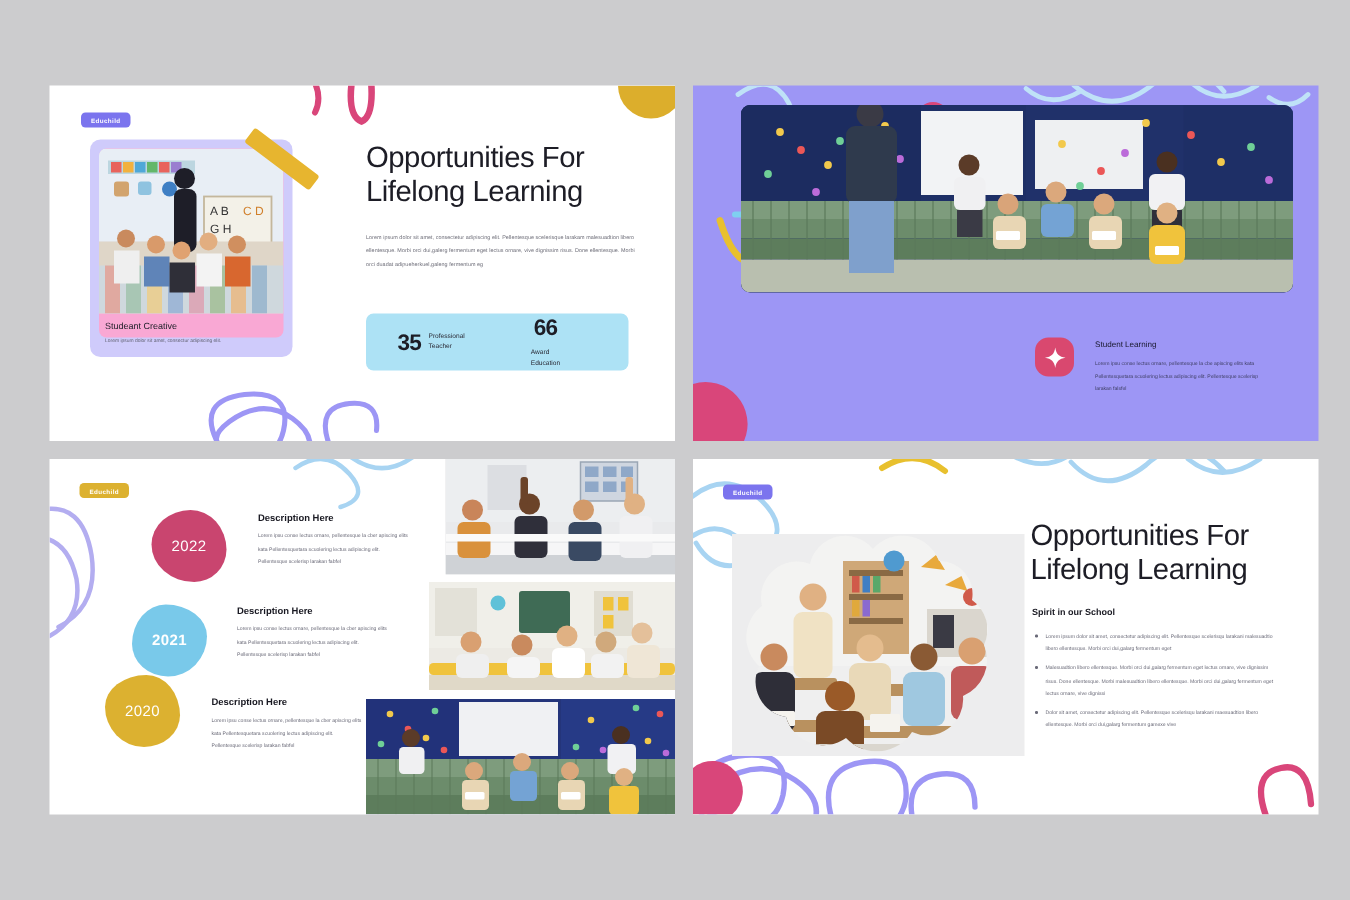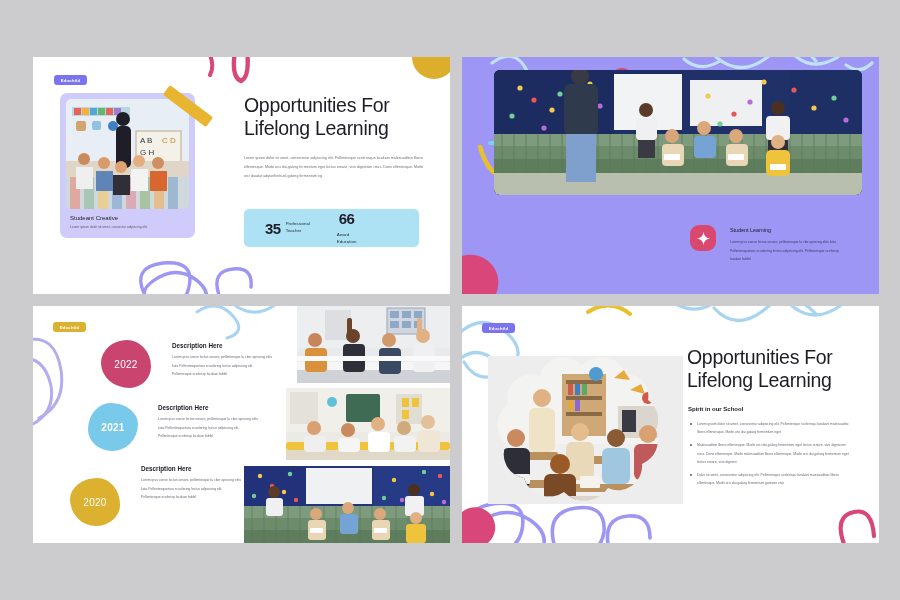--- a/index.html
+++ b/index.html
@@ -63,24 +63,24 @@
 
   
   .s1-card {
     position: absolute;
     left: 27px; top: 36px; width: 135px; height: 145px;
     background: #cfcbfb;
     border-radius: 7px;
   }
   .s1-photo {
     position: absolute;
-    left: 6px; top: 6px; width: 123px; height: 110px;
+    left: 6px; top: 6px; width: 123px; height: 126px;
     border-radius: 5px;
     overflow: hidden;
-    background: #f97316;
+    background: #f9a8d4;
   }
   .s1-cap-title {
     position: absolute; left: 10px; top: 122px;
     color: #22222c; font-size: 6px; font-weight: 400;
   }
   .s1-cap-sub {
     position: absolute; left: 10px; top: 132px; width: 115px;
     color: #5d5d6c; font-size: 3.3px;
   }
   .s1-yellow-bar {
@@ -90,21 +90,21 @@
     background: #e7b52f;
     border-radius: 2px;
     transform: rotate(37deg);
     transform-origin: left top;
   }
   .s1-stats {
     position: absolute;
     left: 211px; top: 152px; width: 175px; height: 38px;
     background: #ade2f5;
     border-radius: 5px;
-    display: flex; align-items: center;
+    display: flex; align-items: center; gap: 17px;
   }
   .stat { display: flex; align-items: center; gap: 5px; }
   .stat-num { font-size: 15px; font-weight: 700; color: #1d1d26; letter-spacing: -.5px; }
   .stat-lbl { font-size: 4.4px; line-height: 1.5; color: #2a2a35; }
 
   
   .s2-photo {
     position: absolute;
     left: 32px; top: 13px; width: 368px; height: 125px;
     border-radius: 6px;
@@ -395,21 +395,21 @@
       <div class="badge badge-gold" style="left:20px;top:16px;width:33px;height:10px;">Educhild</div>
 
       <div class="tl-blob blob-a" style="left:68px;top:34px;background:#c9456f;">2022</div>
       <div class="tl-head" style="left:139px;top:36px;">Description Here</div>
       <div class="tl-body" style="left:139px;top:47px;">Lorem ipsu conse lectus ornare, pellentesque la cber apiscing elits kata Pellentesquetara scuolering lectus adipiscing elit. Pellentesque scelerisp larakan fabfel</div>
 
       <div class="tl-blob blob-b" style="left:55px;top:97px;background:#79c9ea;">2021</div>
       <div class="tl-head" style="left:125px;top:98px;">Description Here</div>
       <div class="tl-body" style="left:125px;top:109px;">Lorem ipsu conse lectus ornare, pellentesque la cber apiscing elits kata Pellentesquetara scuolering lectus adipiscing elit. Pellentesque scelerisp larakan fabfel</div>
 
-      <div class="tl-blob blob-c" style="left:37px;top:172px;background:#dcb130;">2020</div>
+      <div class="tl-blob blob-c" style="left:37px;top:144px;background:#dcb130;">2020</div>
       <div class="tl-head" style="left:108px;top:159px;">Description Here</div>
       <div class="tl-body" style="left:108px;top:170px;">Lorem ipsu conse lectus ornare, pellentesque la cber apiscing elits kata Pellentesquetara scuolering lectus adipiscing elit. Pellentesque scelerisp larakan fabfel</div>
 
       <div class="s3-photo" style="left:264px;top:0px;width:153px;height:77px;">
         <svg class="ph" viewBox="0 0 153 77" preserveAspectRatio="xMidYMid slice">
           <rect width="153" height="77" fill="#e9eaec"></rect>
           <rect x="0" y="0" width="153" height="42" fill="#eceef0"></rect>
           <rect x="28" y="4" width="26" height="30" fill="#dcdee2"></rect>
           <rect x="90" y="2" width="38" height="26" fill="#cfd6e0" stroke="#9aa6b4"></rect>
           <g fill="#8fa8c8">

